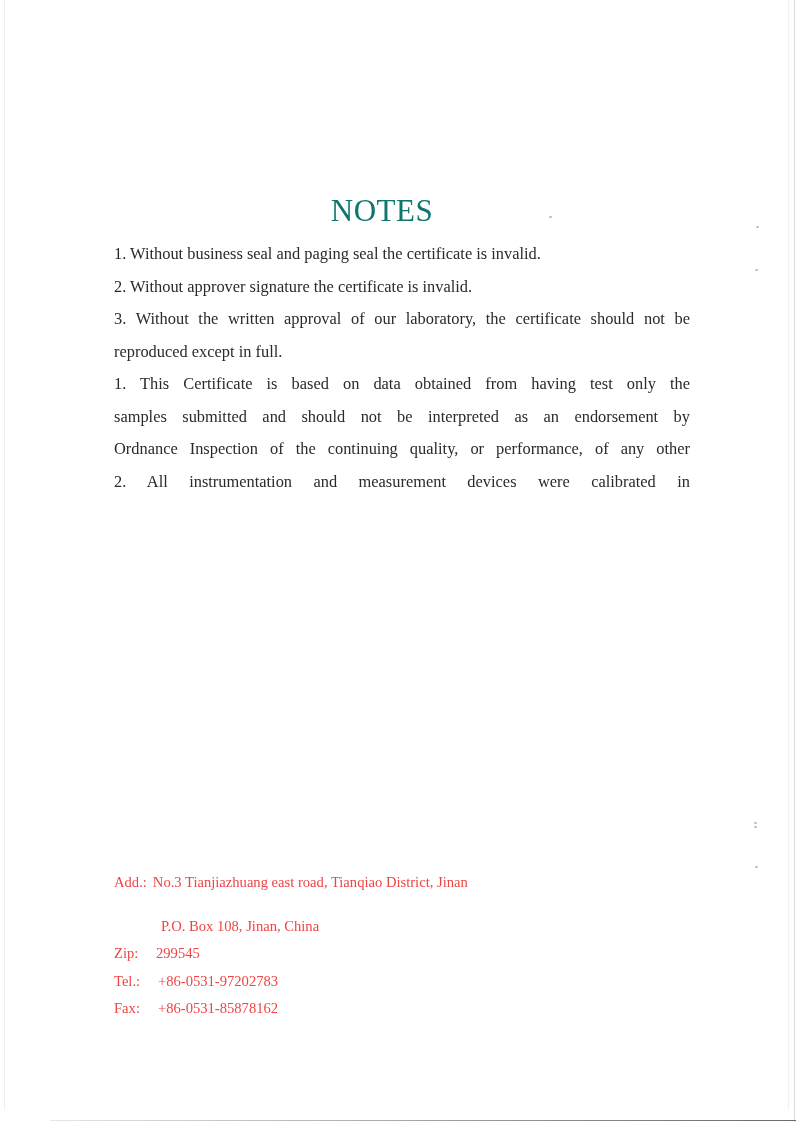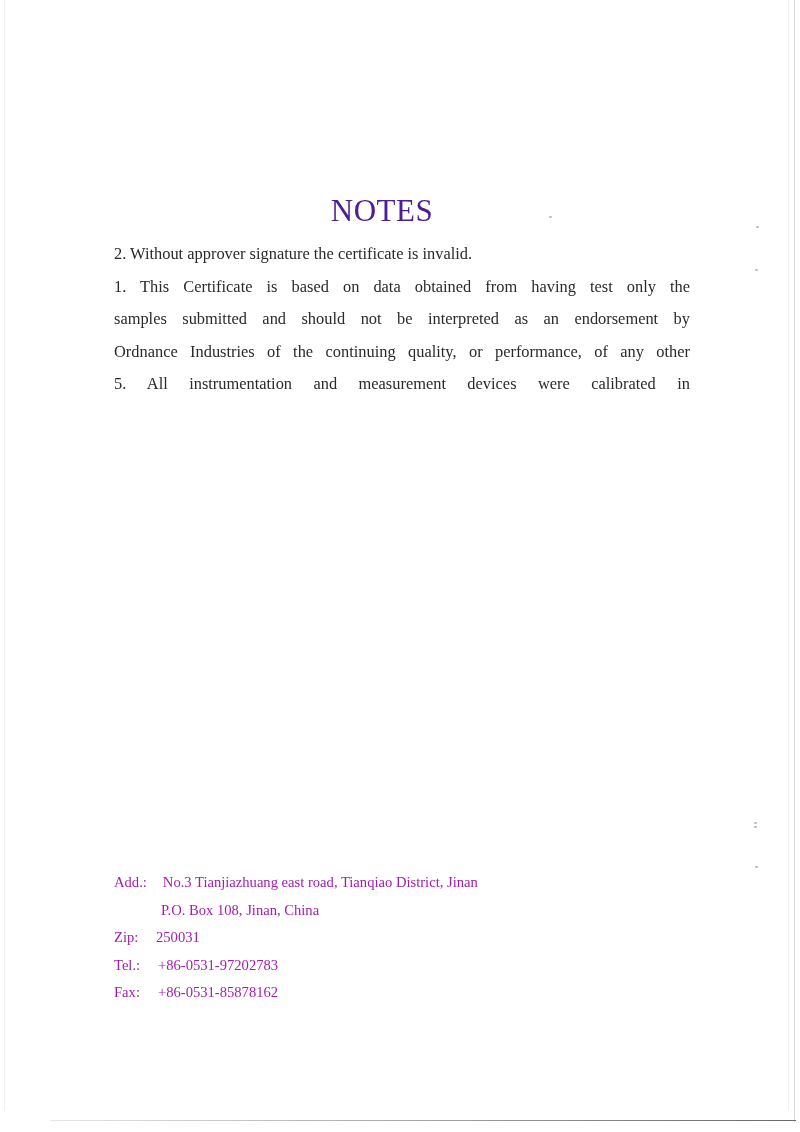--- a/index.html
+++ b/index.html
@@ -51,21 +51,21 @@
       background: #bdbdbd;
       border-radius: 1px;
     }
     .title {
       position: absolute;
       left: 0; top: 193px;
       width: 764px;
       text-align: center;
       font-size: 31px;
       letter-spacing: 0.5px;
-      color: #4c1d95;
+      color: #0f766e;
     }
     .notes {
       position: absolute;
       left: 114px; top: 238px;
       width: 576px;
       font-size: 16.4px;
       line-height: 32.5px;
     }
     .note-line {
       display: block;
@@ -74,31 +74,31 @@
     .note-line.just {
       text-align: justify;
       text-align-last: justify;
       white-space: normal;
     }
     .contact {
       position: absolute;
       left: 114px; top: 869px;
       font-size: 14.6px;
       line-height: 27.5px;
-      color: #a21caf;
+      color: #ef4444;
     }
     .contact-row {
       display: flex;
       white-space: nowrap;
     }
     .contact-label { display: inline-block; }
     .lbl-zip { width: 42px; }
     .lbl-tel { width: 44px; }
     .lbl-fax { width: 44px; }
-    .indent { padding-left: 47px; }
+    .indent { padding-left: 47px; margin-top: 16px; }
   </style>
 </head>
 <body>
 
 <div class="page">
 
   <div class="edge-left"></div>
   <div class="edge-right-inner"></div>
   <div class="edge-right"></div>
   <div class="edge-bottom"></div>
@@ -107,43 +107,50 @@
   <div class="speck" style="left:756px;top:226px;"></div>
   <div class="speck" style="left:755px;top:269px;"></div>
   <div class="speck" style="left:754px;top:822px;"></div>
   <div class="speck" style="left:754px;top:826px;"></div>
   <div class="speck" style="left:755px;top:866px;"></div>
 
   <h1 class="title" style="margin:0;font-weight:normal;">NOTES</h1>
 
   <div class="notes">
     <div>
+      <span class="note-line">1. Without business seal and paging seal the certificate is invalid.</span>
+    </div>
+    <div>
       <span class="note-line">2. Without approver signature the certificate is invalid.</span>
+    </div>
+    <div>
+      <span class="note-line just">3. Without the written approval of our laboratory, the certificate should not be</span>
+      <span class="note-line">reproduced except in full.</span>
     </div>
     <div>
       <span class="note-line just">1. This Certificate is based on data obtained from having test only the</span>
       <span class="note-line just">samples submitted and should not be interpreted as an endorsement by</span>
-      <span class="note-line just">Ordnance Industries of the continuing quality, or performance, of any other</span>
+      <span class="note-line just">Ordnance Inspection of the continuing quality, or performance, of any other</span>
     </div>
     <div>
-      <span class="note-line just">5. All instrumentation and measurement devices were calibrated in</span>
+      <span class="note-line just">2. All instrumentation and measurement devices were calibrated in</span>
     </div>
   </div>
 
   <div class="contact">
     <div class="contact-row">
       <span class="contact-label">Add.:</span>
-      <span style="margin-left:16px;">No.3 Tianjiazhuang east road, Tianqiao District, Jinan</span>
+      <span style="margin-left:6px;">No.3 Tianjiazhuang east road, Tianqiao District, Jinan</span>
     </div>
     <div class="contact-row indent">
       <span>P.O. Box 108, Jinan, China</span>
     </div>
     <div class="contact-row">
       <span class="contact-label lbl-zip">Zip:</span>
-      <span>250031</span>
+      <span>299545</span>
     </div>
     <div class="contact-row">
       <span class="contact-label lbl-tel">Tel.:</span>
       <span>+86-0531-97202783</span>
     </div>
     <div class="contact-row">
       <span class="contact-label lbl-fax">Fax:</span>
       <span>+86-0531-85878162</span>
     </div>
   </div>

